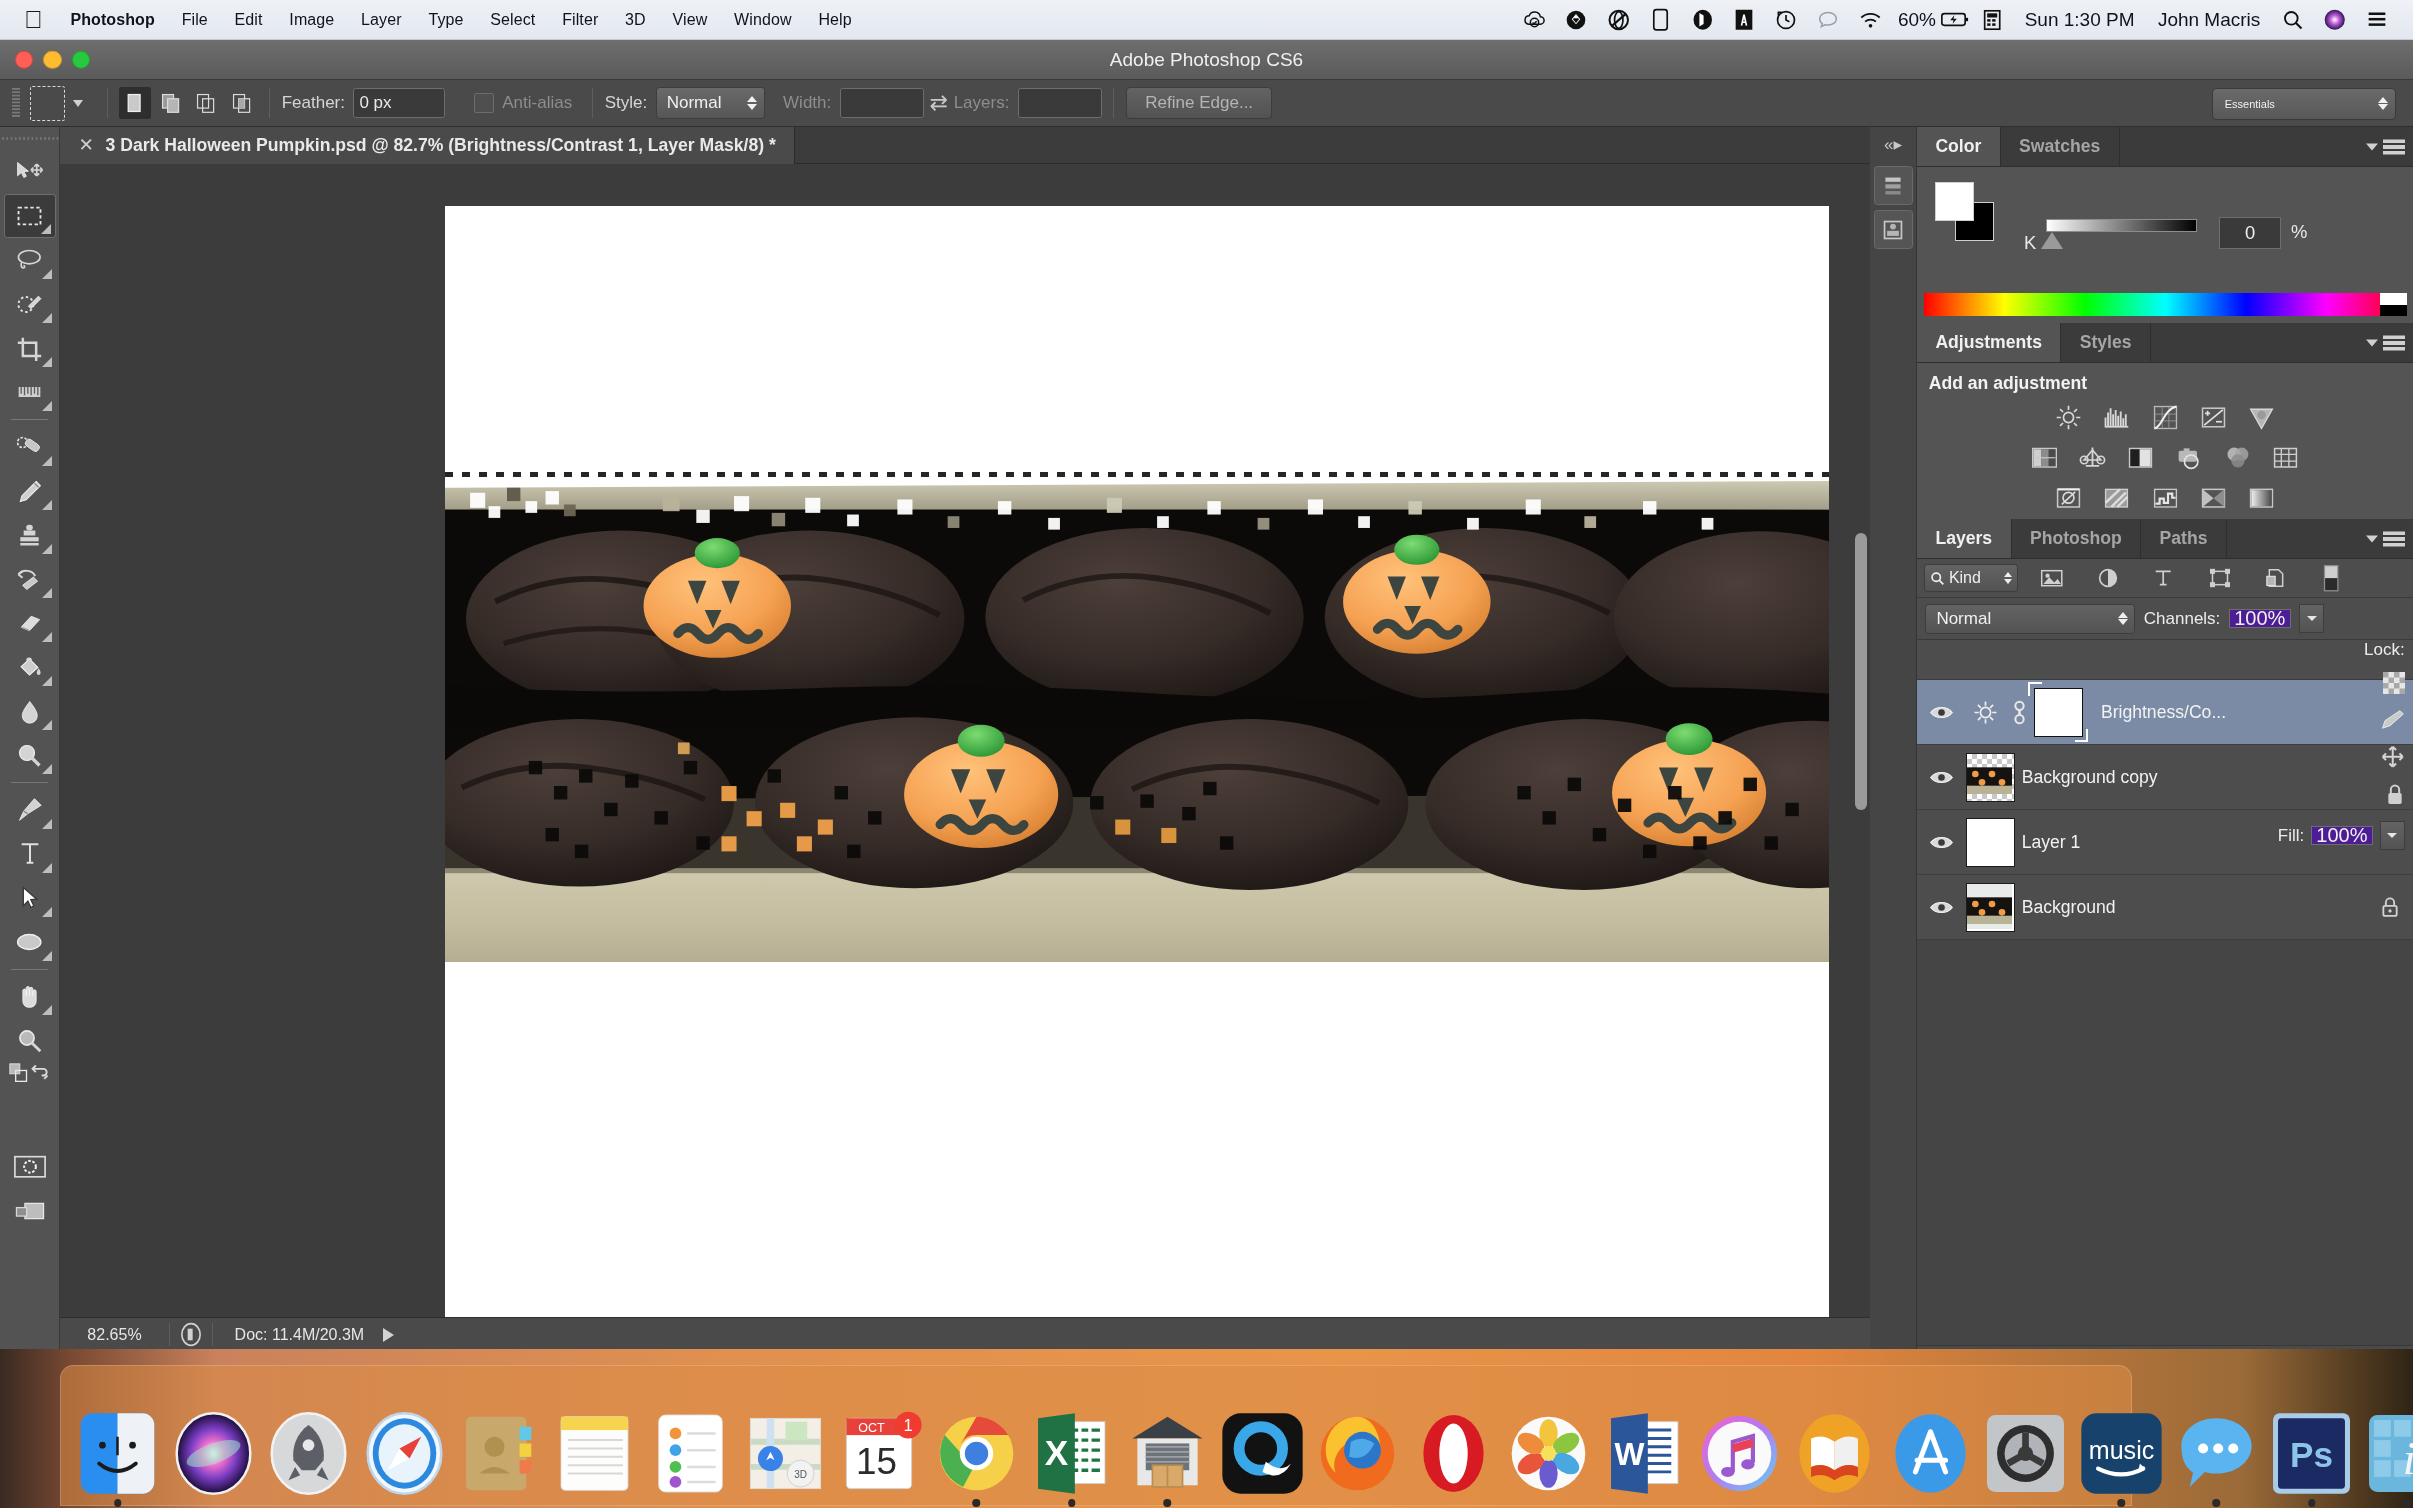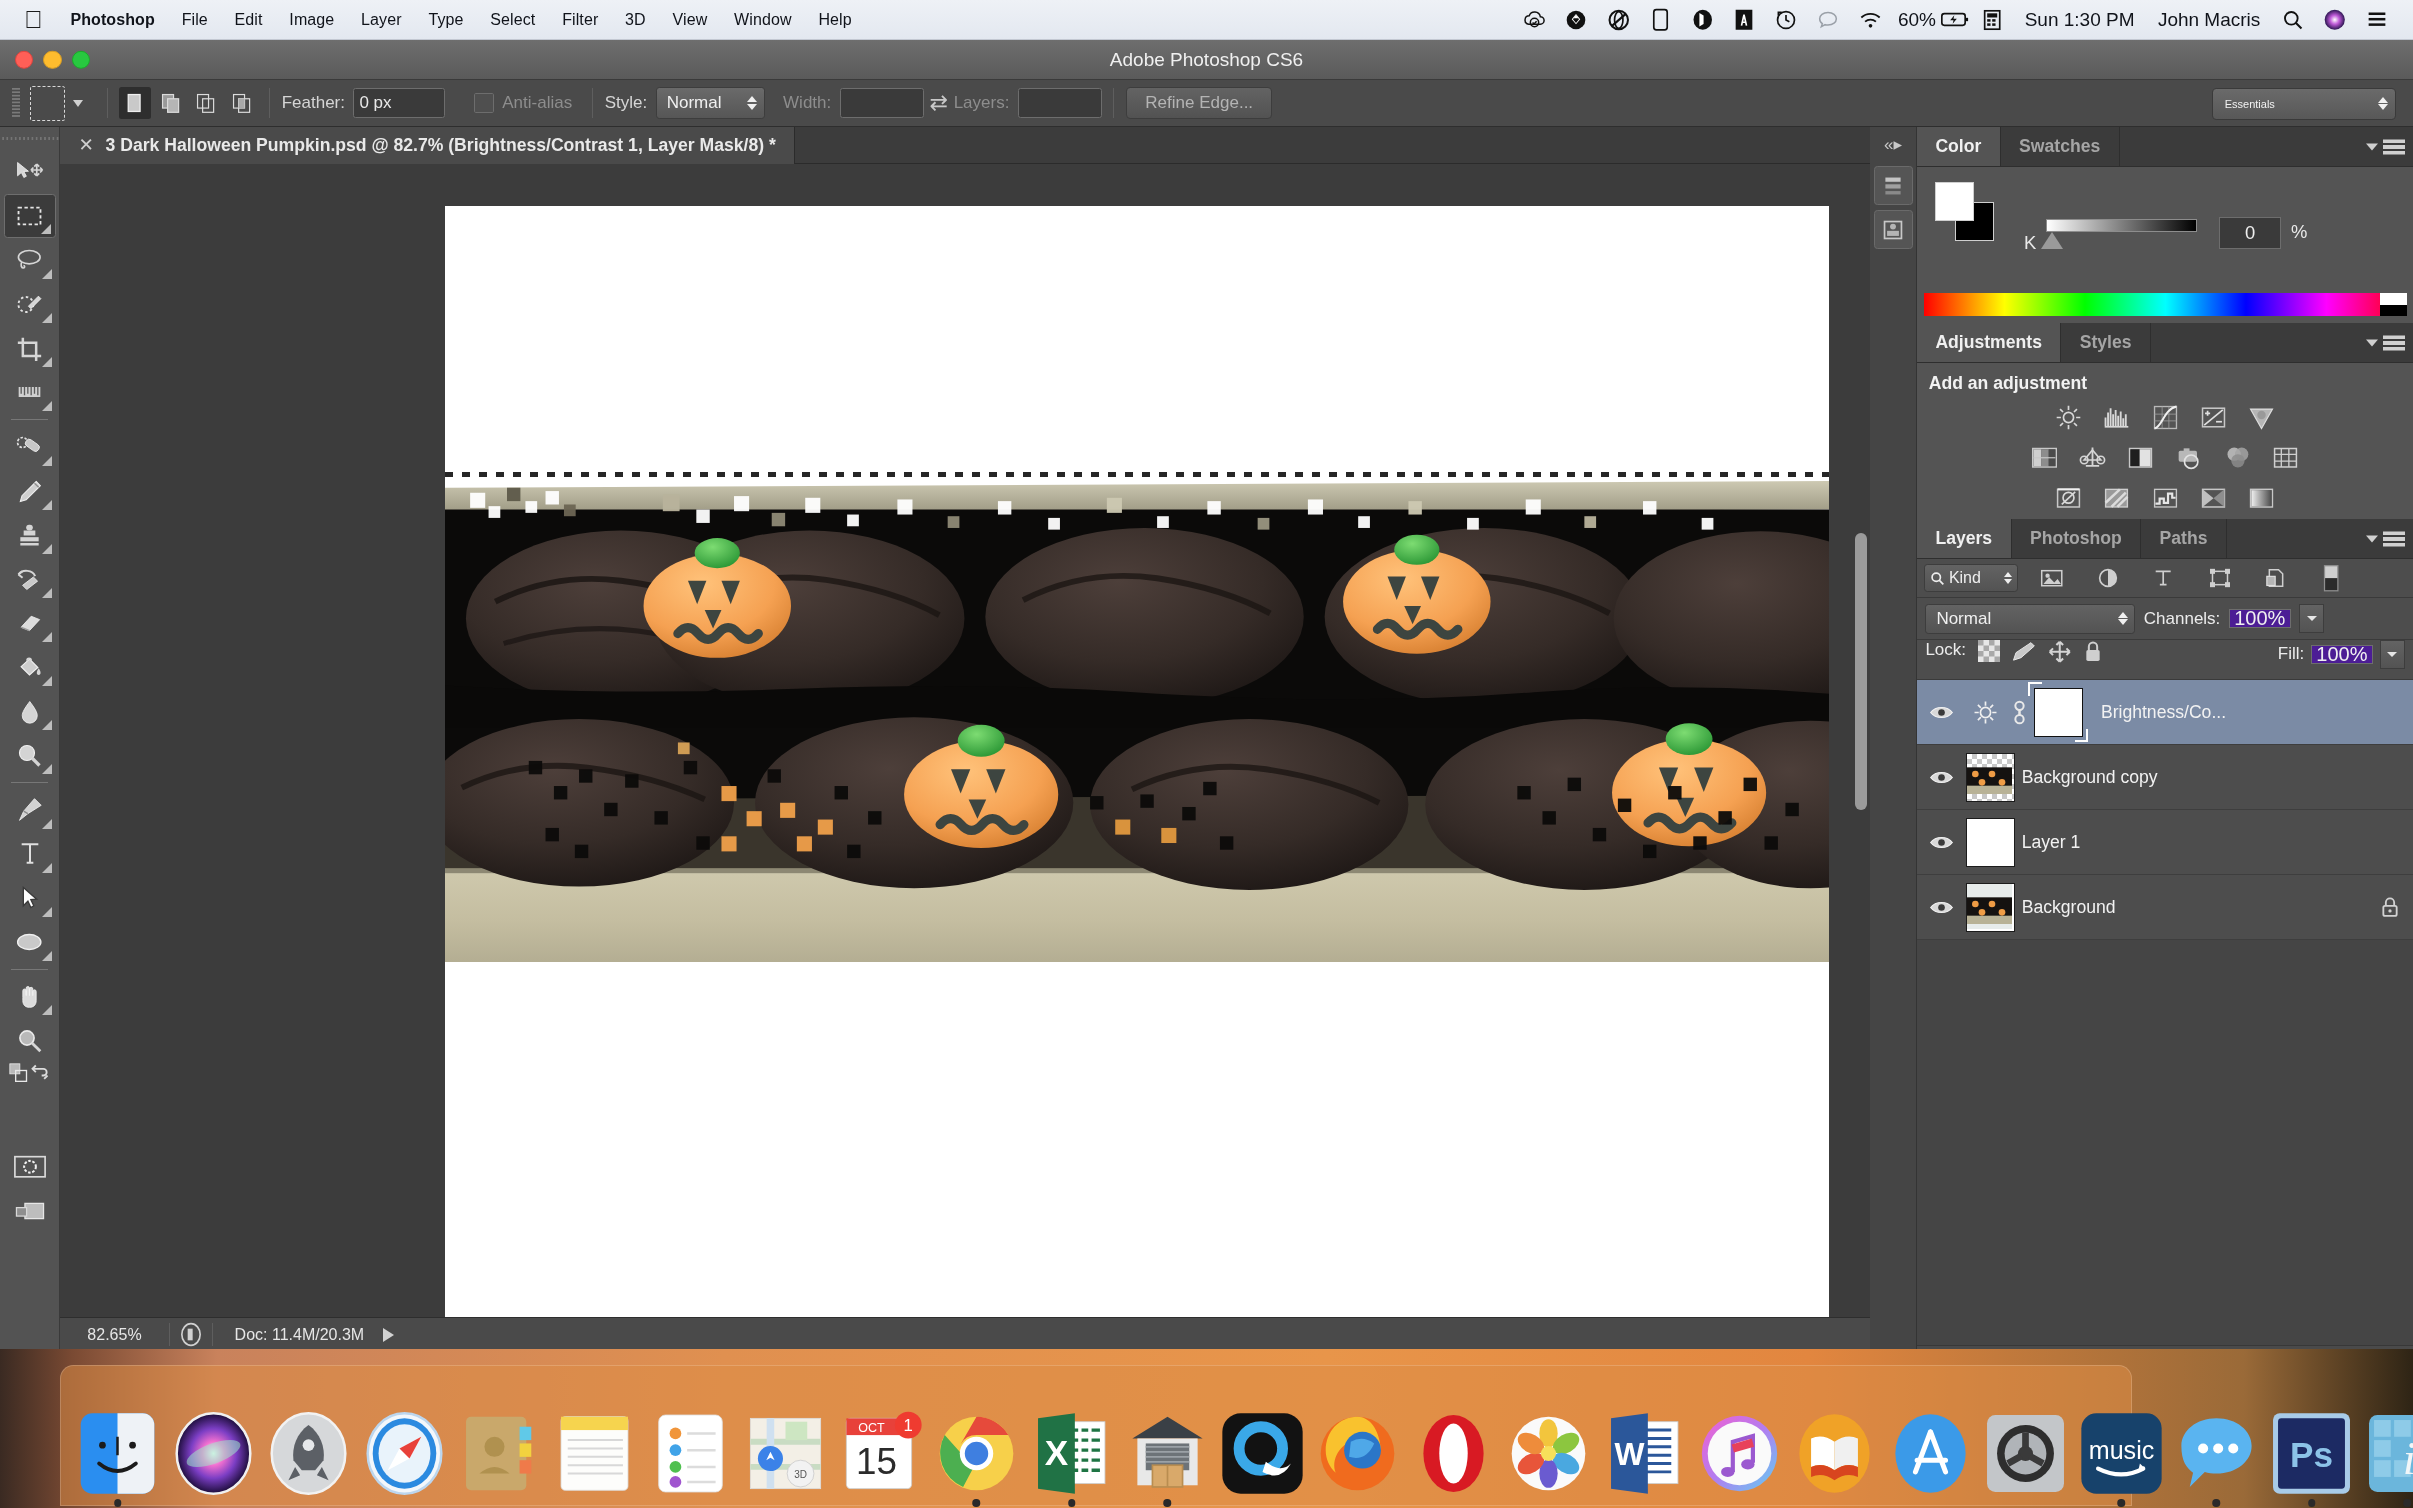--- a/index.html
+++ b/index.html
@@ -157,21 +157,21 @@
   .kind-stepper i { width:0;height:0;border-left:4.2px solid transparent;border-right:4.2px solid transparent;}
   .kind-stepper i.u{border-bottom:5.9px solid #eee;} .kind-stepper i.d{border-top:5.9px solid #eee;}
   .fico { width:44px;height:34px;display:flex;align-items:center;justify-content:center;}
 
   .lay-blend { height:42px; background:#4d4d4d; display:flex;align-items:center;padding:0 8.4px;gap:8.4px; border-bottom:0.8px solid #3a3a3a;}
   .blendsel { flex:1; max-width:210px; height:30px; background:linear-gradient(180deg,#636363,#535353);border:0.8px solid #3d3d3d;border-radius:3.4px;display:flex;align-items:center;justify-content:space-between;padding:0 6.7px 0 10px;color:#f0f0f0;font-size:17px;}
   .opa-lab { color:#ececec;font-size:17px;}
   .num-field { height:19px;min-width:62px;background:#4c1d95;border:0.8px solid #6d6d6d;color:#f0f0f0;font-size:20px;display:flex;align-items:center;justify-content:center;}
   .num-drop { width:25px;height:28.5px;background:linear-gradient(180deg,#636363,#535353);border:0.8px solid #3d3d3d;display:flex;align-items:center;justify-content:center;}
 
-  .lay-lock { height:40px; background:#4d4d4d; display:flex;align-items:flex-start;padding:0 8.4px;gap:11.7px;border-bottom:0.8px solid #3a3a3a;}
+  .lay-lock { height:40px; background:#4d4d4d; display:flex;align-items:flex-end;padding:0 8.4px;gap:11.7px;border-bottom:0.8px solid #3a3a3a;flex-direction:column;}
 
   .layerlist { background:#4d4d4d; }
   .layer-row { height:65px; display:flex; align-items:center; border-bottom:0.8px solid #3e3e3e; }
   .layer-row.selected { background:#7b8ba5; }
   .lr-eye { width:49px; display:flex;align-items:center;justify-content:center;}
   .lr-thumb { width:49px;height:49px;border:1.7px solid #1c1c1c; margin-right:6.7px; position:relative; overflow:hidden; background:#fff;}
   .lr-name { color:#f2f2f2; font-size:17.6px; flex:1; }
   .lr-lock { width:47px; display:flex;align-items:center;justify-content:center;}
   .adjico-sm { width:39px; display:flex;align-items:center;justify-content:center;}
   .linkico { width:28.5px; display:flex;align-items:center;justify-content:center;}

